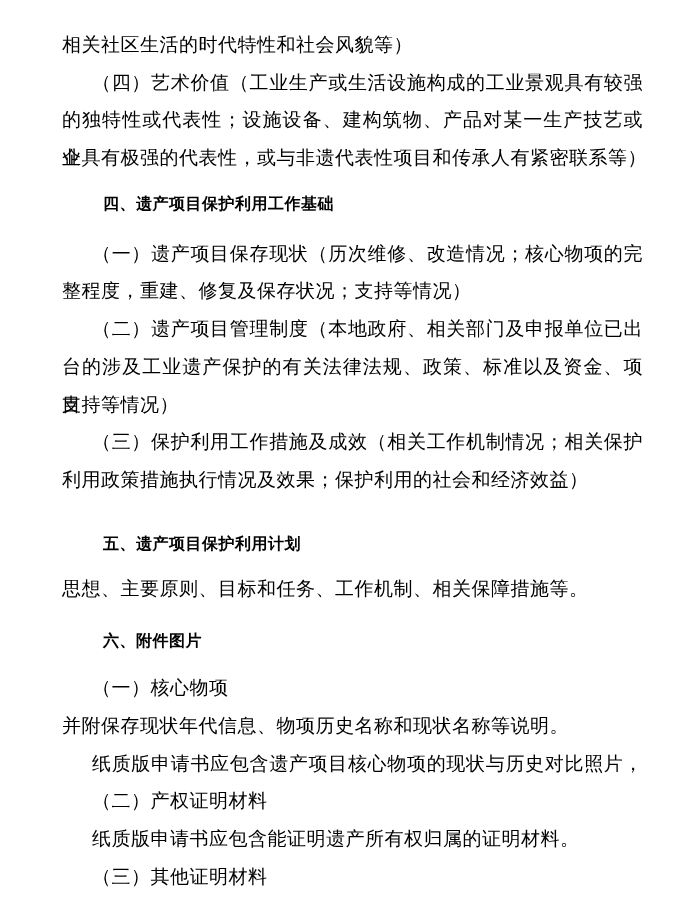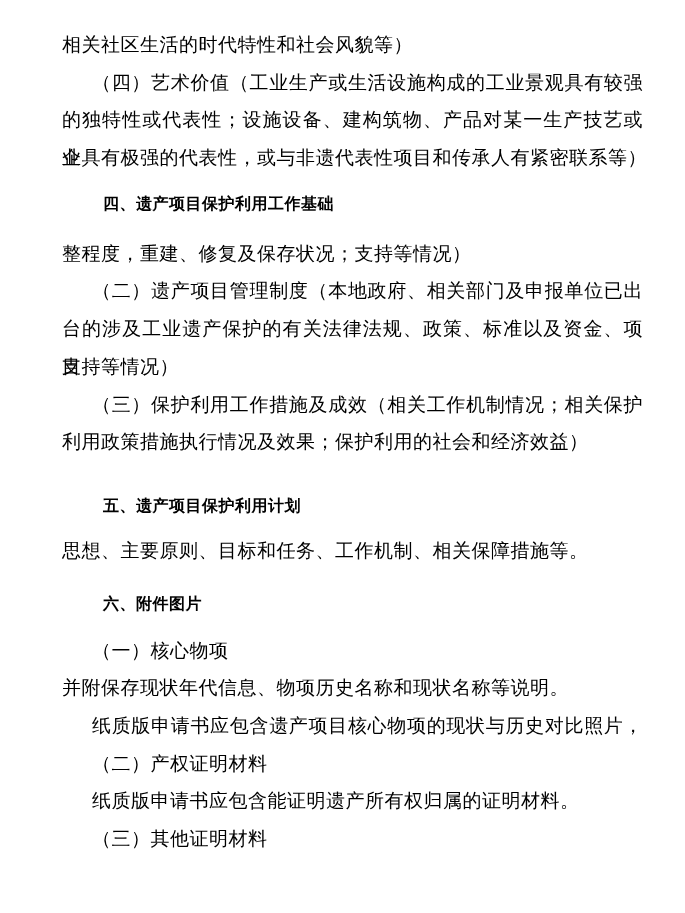--- a/index.html
+++ b/index.html
@@ -45,20 +45,21 @@
 <body>
 
 <div class="page">
   <div class="bline">相关社区生活的时代特性和社会风貌等）</div>
   <div class="bline ind j">（四）艺术价值（工业生产或生活设施构成的工业景观具有较强</div>
   <div class="bline j">的独特性或代表性；设施设备、建构筑物、产品对某一生产技艺或企</div>
   <div class="bline">业具有极强的代表性，或与非遗代表性项目和传承人有紧密联系等）</div>
 
   <div class="heading h-four">四、遗产项目保护利用工作基础</div>
 
+  <div class="bline ind j">（一）遗产项目保存现状（历次维修、改造情况；核心物项的完</div>
   <div class="bline">整程度，重建、修复及保存状况；支持等情况）</div>
   <div class="bline ind j">（二）遗产项目管理制度（本地政府、相关部门及申报单位已出</div>
   <div class="bline j">台的涉及工业遗产保护的有关法律法规、政策、标准以及资金、项目</div>
   <div class="bline">支持等情况）</div>
   <div class="bline ind j">（三）保护利用工作措施及成效（相关工作机制情况；相关保护</div>
   <div class="bline">利用政策措施执行情况及效果；保护利用的社会和经济效益）</div>
 
   <div class="heading h-five">五、遗产项目保护利用计划</div>
 
   <div class="bline">思想、主要原则、目标和任务、工作机制、相关保障措施等。</div>

